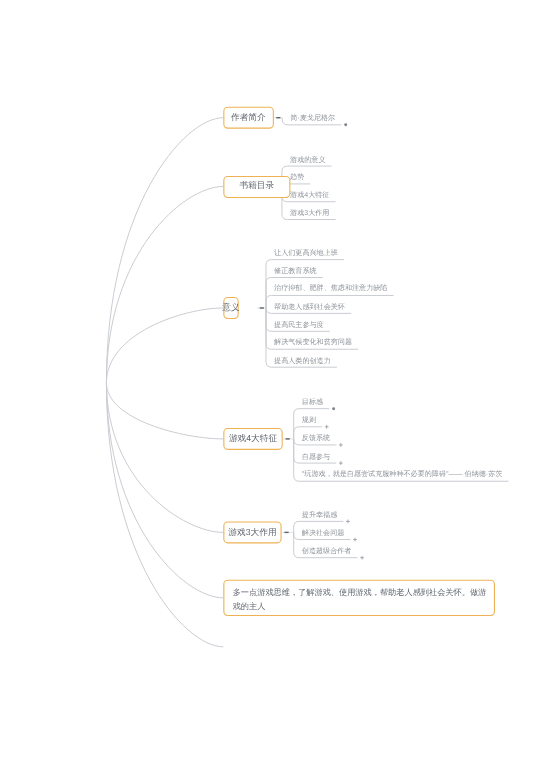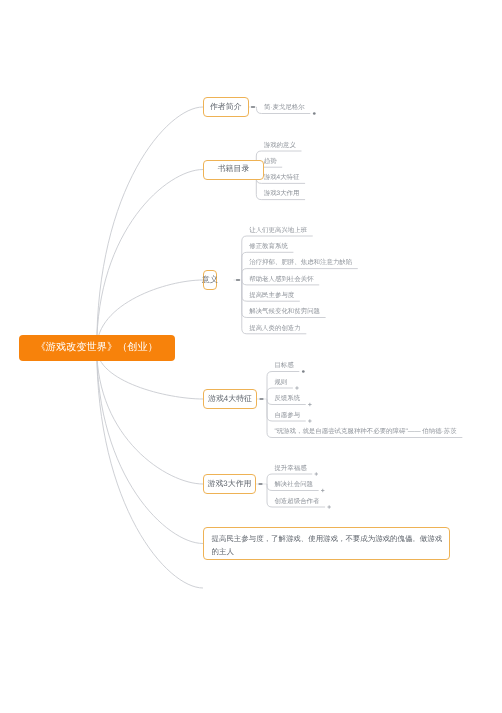--- a/index.html
+++ b/index.html
@@ -78,27 +78,26 @@
       <g stroke="#9aa0a7" stroke-width="0.8">
         <path d="M321.025,490.5 H324.425"></path>
         <path d="M322.725,488.8 V492.2"></path>
       </g>
       <path d="M267,484 L267,502 Q267,507 272,507 L325.0625,507" fill="none" stroke="#c8cbd0" stroke-width="0.9"></path>
       <g stroke="#9aa0a7" stroke-width="0.8">
         <path d="M327.4625,507 H330.8625"></path>
         <path d="M329.1625,505.3 V508.7"></path>
       </g>
     </svg>
-<div class="node root-node" style="left: 18.5px; top: 335px; width: 156.5px; height: 26px;">《游戏改变世界》（创业）</div>
     <div class="node branch-node" style="left: 203px; top: 97px; width: 45.5px; height: 20px;">作者简介</div>
     <div class="node branch-node" style="left: 203px; top: 159.5px; width: 61px; height: 20px;">书籍目录</div>
     <div class="node branch-node" style="left: 203px; top: 270px; width: 14px; height: 20px;">意义</div>
     <div class="node branch-node" style="left: 203px; top: 389px; width: 54px; height: 20px;">游戏4大特征</div>
     <div class="node branch-node" style="left: 203px; top: 474px; width: 53px; height: 20px;">游戏3大作用</div>
-    <div class="node branch-node wide" style="left: 203px; top: 527px; width: 247px; height: 33px;">提高民主参与度，了解游戏、使用游戏，不要成为游戏的傀儡。做游戏的主人</div>
+    <div class="node branch-node wide" style="left: 203px; top: 527px; width: 247px; height: 33px;">多一点游戏思维，了解游戏、使用游戏，帮助老人感到社会关怀。做游戏的主人</div>
     <span class="leaf-node" style="left: 263.9px; top: 103.3px;">简·麦戈尼格尔</span>
     <span class="leaf-node" style="left: 263.7px; top: 140.8px;">游戏的意义</span>
     <span class="leaf-node" style="left: 263.7px; top: 157px;">趋势</span>
     <span class="leaf-node" style="left: 263.7px; top: 173.2px;">游戏4大特征</span>
     <span class="leaf-node" style="left: 263.7px; top: 189.4px;">游戏3大作用</span>
     <span class="leaf-node" style="left: 249.2px; top: 225.8px;">让人们更高兴地上班</span>
     <span class="leaf-node" style="left: 249.2px; top: 242.1px;">修正教育系统</span>
     <span class="leaf-node" style="left: 249.2px; top: 258.4px;">治疗抑郁、肥胖、焦虑和注意力缺陷</span>
     <span class="leaf-node" style="left: 249.2px; top: 274.7px;">帮助老人感到社会关怀</span>
     <span class="leaf-node" style="left: 249.2px; top: 291px;">提高民主参与度</span>

